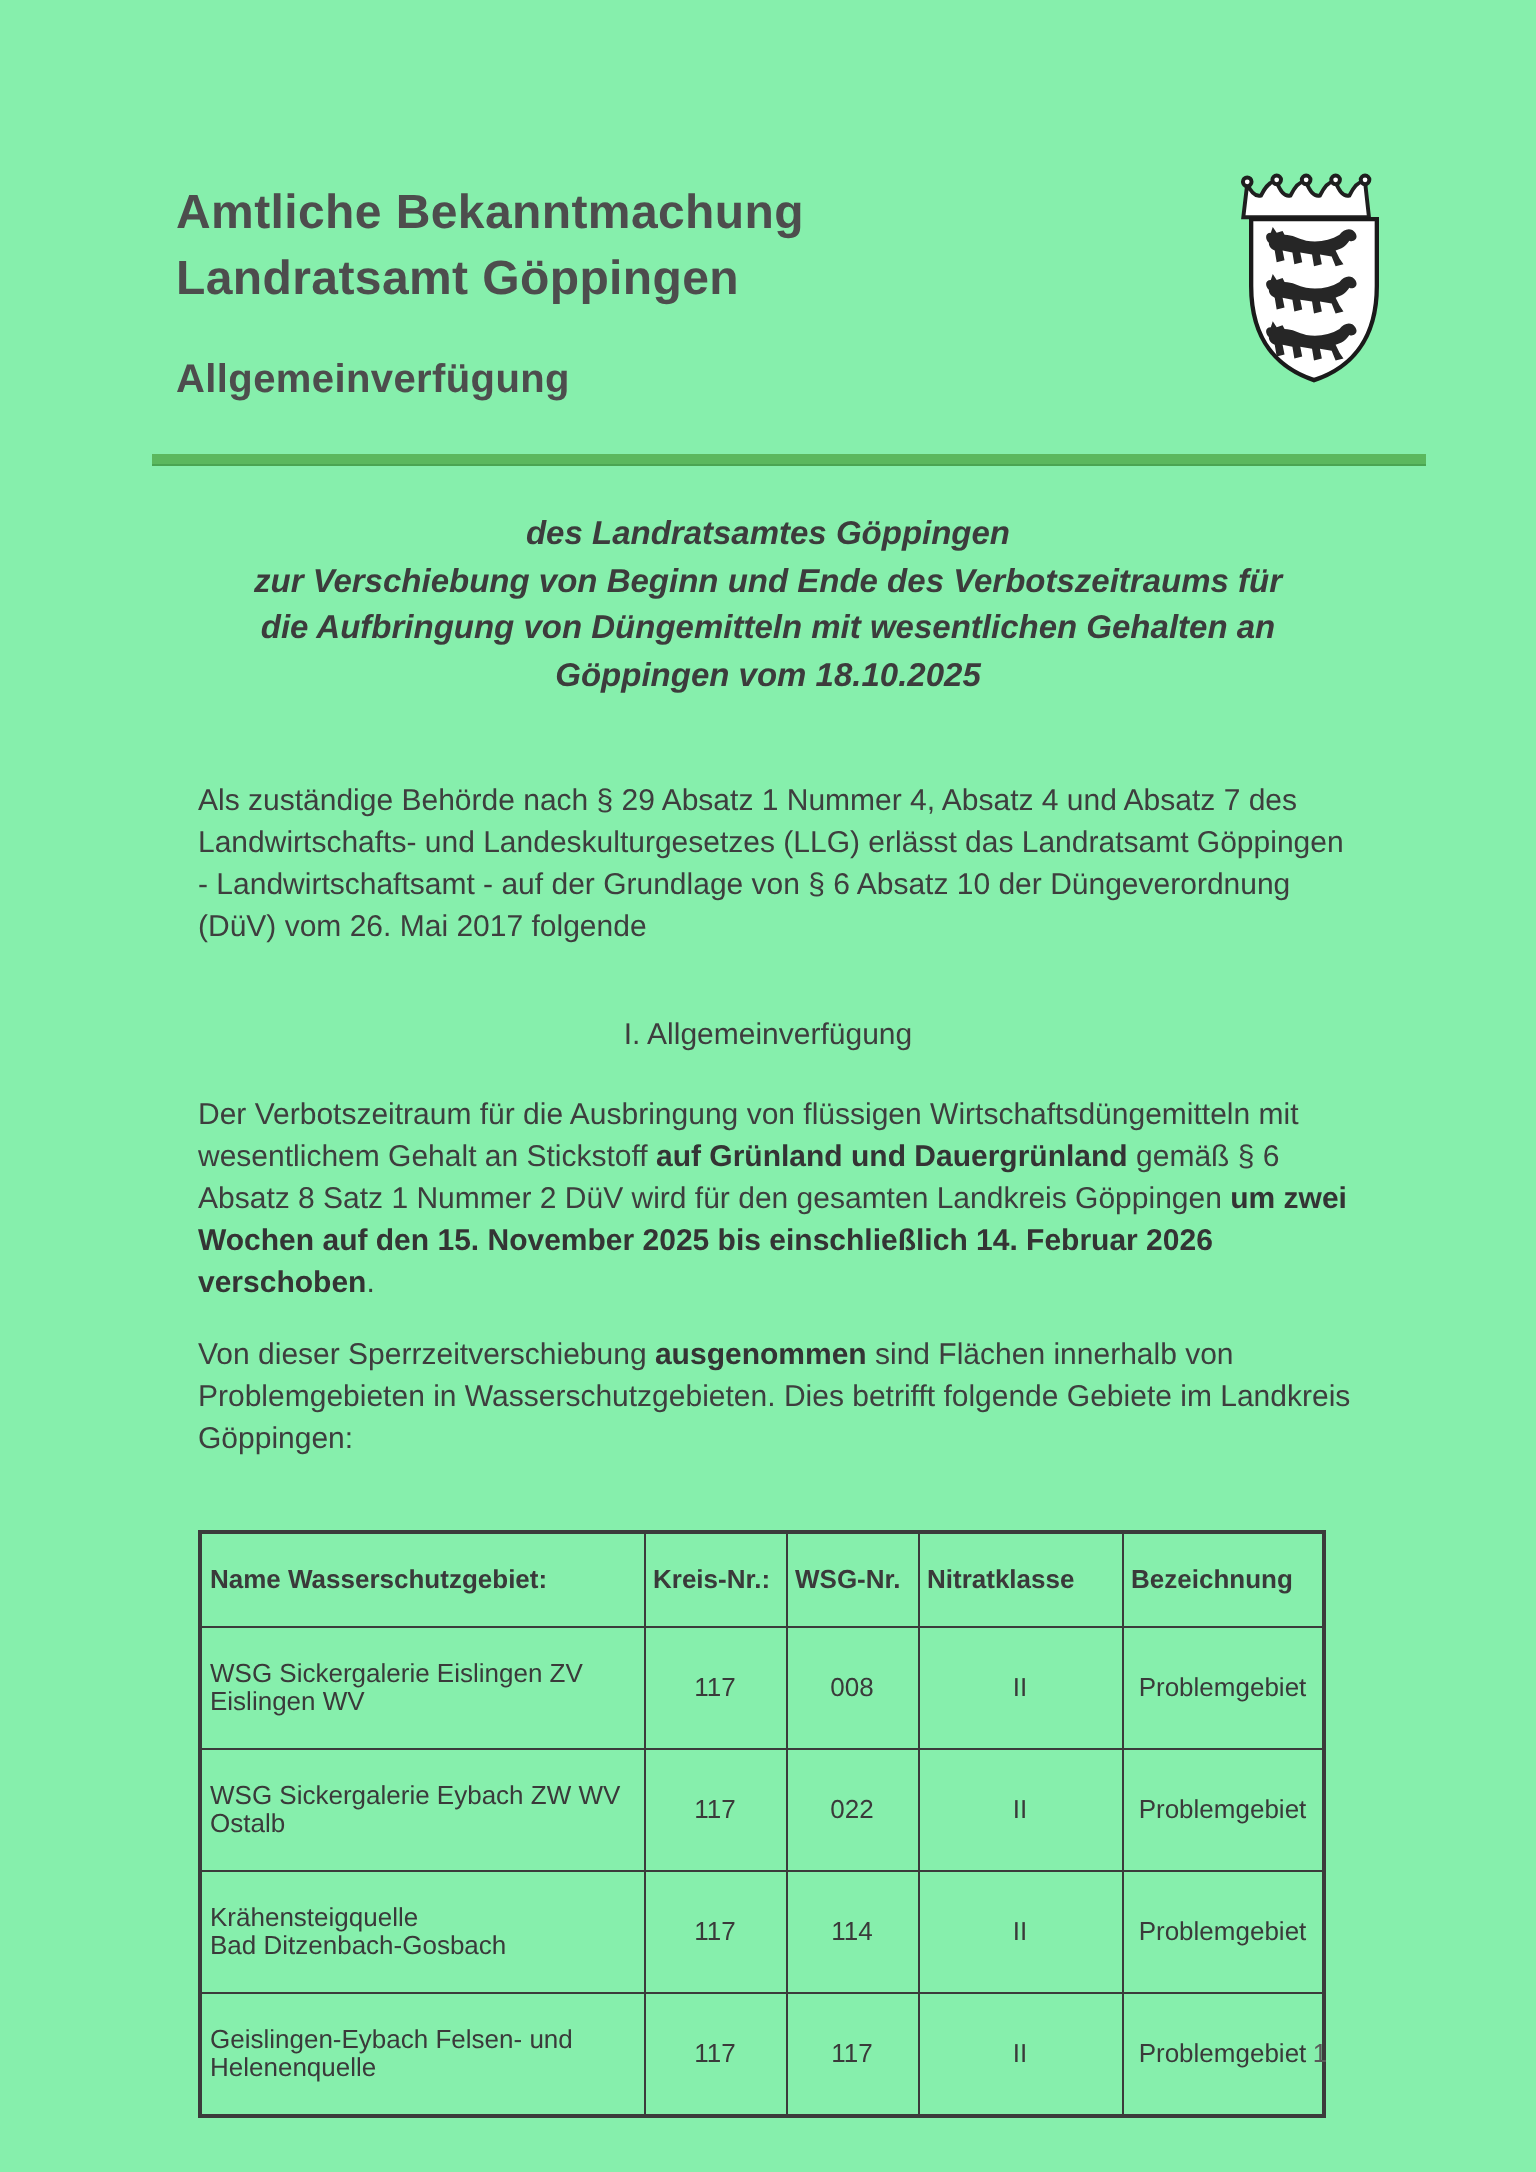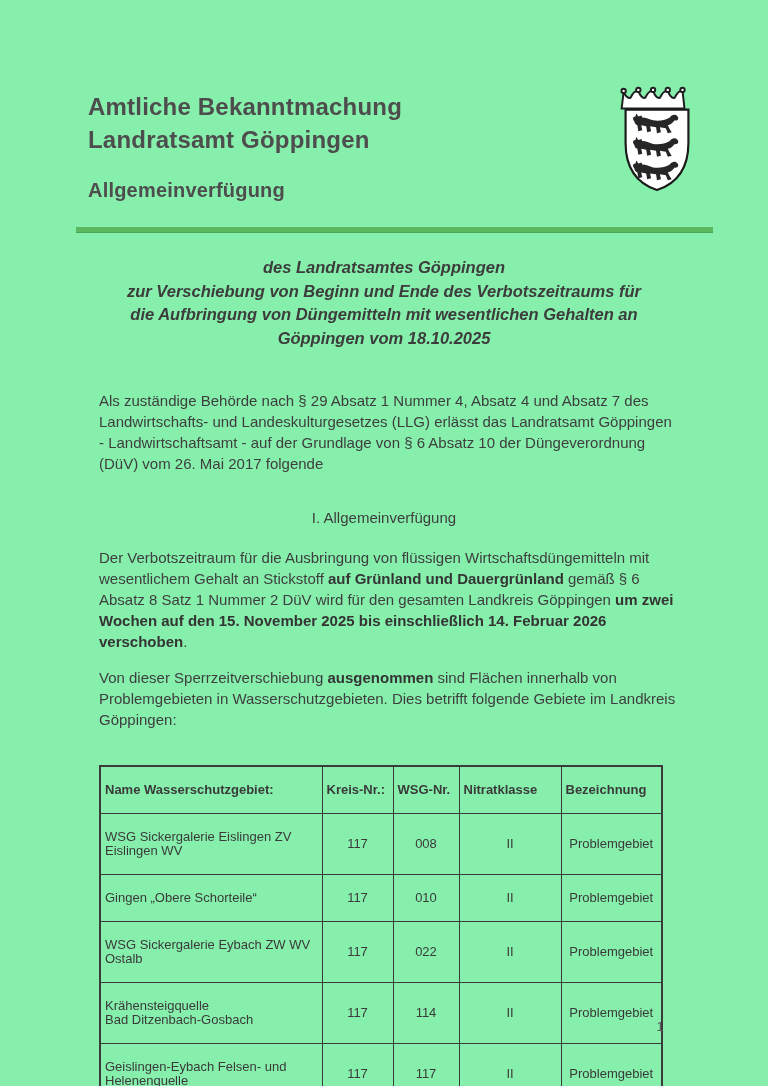--- a/index.html
+++ b/index.html
@@ -108,27 +108,20 @@
     <tbody>
       <tr>
         <td class="cell-name">WSG Sickergalerie Eislingen ZV
 Eislingen WV</td>
         <td>117</td>
         <td>008</td>
         <td>II</td>
         <td>Problemgebiet</td>
       </tr>
       <tr>
-        <td class="cell-name">Gingen „Obere Schorteile“</td>
-        <td>117</td>
-        <td>010</td>
-        <td>II</td>
-        <td>Problemgebiet</td>
-      </tr>
-      <tr>
         <td class="cell-name">WSG Sickergalerie Eybach ZW WV
 Ostalb</td>
         <td>117</td>
         <td>022</td>
         <td>II</td>
         <td>Problemgebiet</td>
       </tr>
       <tr>
         <td class="cell-name">Krähensteigquelle
 Bad Ditzenbach-Gosbach</td>

